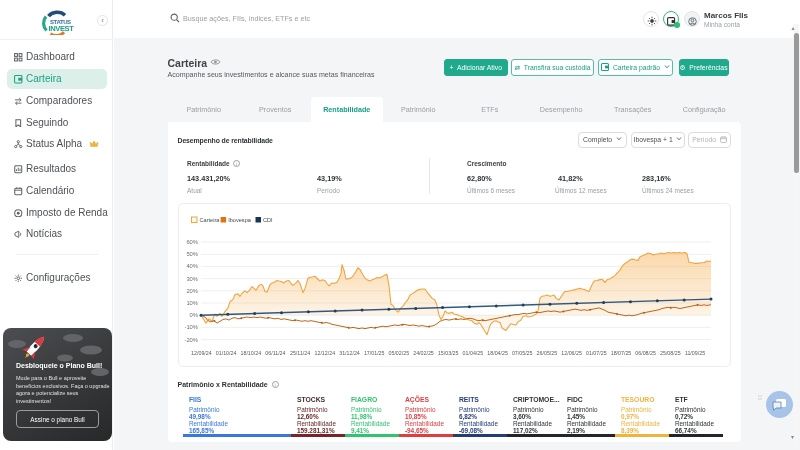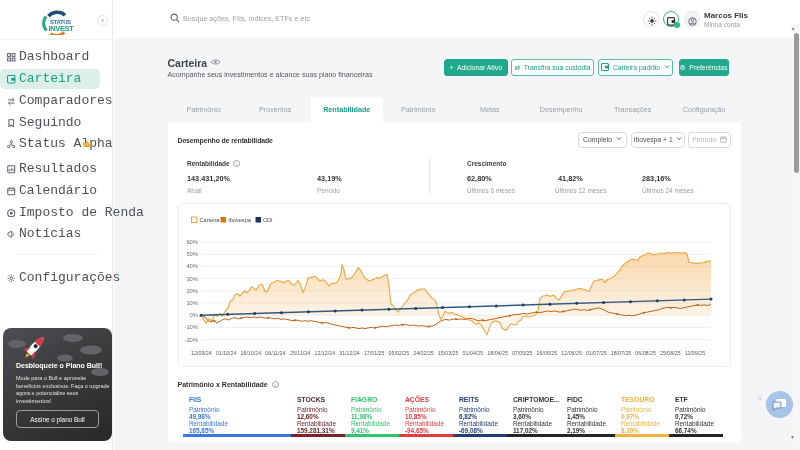--- a/index.html
+++ b/index.html
@@ -1,21 +1,21 @@
 <!DOCTYPE html>
 <html><head><meta charset="utf-8">
 <style>
 *{margin:0;padding:0;box-sizing:border-box;}
 html,body{width:800px;height:450px;overflow:hidden;}
 body{font-family:"Liberation Sans",sans-serif;background:#fff;position:relative;color:#40454a;}
 .abs{position:absolute;}
 
 #sidebar{position:absolute;left:0;top:0;width:113px;height:450px;background:#fff;border-right:1px solid #ececec;z-index:5;}
 #sbdiv{position:absolute;left:0;top:39px;width:113px;border-top:1px solid #f0f0f0;}
-.mitem{position:absolute;left:0;width:100px;height:20px;line-height:20px;font-size:13px;color:#4c5157;white-space:nowrap;font-family:Liberation Mono, monospace;}
+.mitem{position:absolute;left:7px;width:100px;height:20px;line-height:20px;font-size:10px;color:#4c5157;white-space:nowrap;}
 .mitem .mi{display:inline-block;width:8.5px;height:8.5px;vertical-align:-1.5px;margin-left:7px;margin-right:3.5px;}
 .mitem.act{background:#ddefe9;border-radius:5px;color:#1ba184;}
 #collapse{position:absolute;left:97px;top:15px;width:11px;height:11px;border-radius:50%;background:#fff;border:1px solid #e3e3e3;color:#777;font-size:8px;text-align:center;line-height:9.5px;}
 
 #promo{position:absolute;left:3px;top:328px;width:109px;height:113px;border-radius:8px;background:linear-gradient(150deg,#4d4e51 0%,#3a3b3d 45%,#272829 100%);overflow:hidden;color:#fff;}
 #promo .ttl{position:absolute;left:13px;top:34px;font-size:7px;font-weight:bold;}
 #promo .bdy{position:absolute;left:13px;top:47px;width:97px;font-size:5.5px;line-height:1.37;color:#e2e2e2;}
 #promo .btn{position:absolute;left:13px;top:82px;width:83px;height:18px;border:1px solid #9b9c9e;border-radius:4px;font-size:6.4px;color:#fff;text-align:center;line-height:17px;}
 
 #header{position:absolute;left:114px;top:0;right:0;height:38px;background:#fff;}
@@ -96,36 +96,36 @@
   </div>
   <div id="uname">Marcos FIIs</div>
   <div id="usub">Minha conta</div>
 </div>
 
 <div id="main">
   <div id="pgtitle">Carteira <svg width="11" height="8" viewBox="0 0 12 8" style="vertical-align:1px">
         <path d="M1 4 C3 1 9 1 11 4 C9 7 3 7 1 4Z" fill="none" stroke="#8a9096" stroke-width="1"></path>
         <circle cx="6" cy="4" r="1.4" fill="#8a9096"></circle>
       </svg></div>
-  <div id="pgsub">Acompanhe seus investimentos e alcance suas plano financeiras</div>
+  <div id="pgsub">Acompanhe seus investimentos e alcance suas metas financeiras</div>
   <div class="gbtn fill" style="left:329.5px;width:64.5px;">+&nbsp; Adicionar Ativo</div>
   <div class="gbtn line" style="left:397px;width:83px;">⇄&nbsp; Transfira sua custódia</div>
   <div class="gbtn line" style="left:484px;width:75px;"><svg width="8" height="8" viewBox="0 0 9 9" style="vertical-align:-1px">
         <rect x="0.6" y="0.6" width="7.8" height="7.8" rx="1.2" fill="none" stroke="#1ba184" stroke-width="1.2"></rect>
         <rect x="4.5" y="3" width="4" height="3" fill="#1ba184"></rect>
       </svg>&nbsp; Carteira padrão &nbsp;<svg width="6" height="4" viewBox="0 0 6 4" style="vertical-align:1px">
         <path d="M1 0.5 L3 2.8 L5 0.5" fill="none" stroke="#1ba184" stroke-width="1"></path>
       </svg></div>
   <div class="gbtn fill" style="left:564.5px;width:50px;">⚙&nbsp; Preferências</div>
   <div id="tabs">
     <div class="tab" style="left:0">Patrimônio</div>
     <div class="tab" style="left:71.5px">Proventos</div>
     <div class="tab act" style="left:143px">Rentabilidade</div>
     <div class="tab" style="left:214.5px">Patrimônio</div>
-    <div class="tab" style="left:286px">Metas</div>
+    <div class="tab" style="left:286px">ETFs</div>
     <div class="tab" style="left:357.5px">Desempenho</div>
     <div class="tab" style="left:429px">Transações</div>
     <div class="tab" style="left:500.5px">Configuração</div>
   </div>
   <div id="card">
     <div id="cardh">Desempenho de rentabilidade</div>
     <div class="drop" style="left:410px;width:49px;">Completo &nbsp;<svg width="6" height="4" viewBox="0 0 6 4" style="vertical-align:1px">
           <path d="M1 0.5 L3 2.8 L5 0.5" fill="none" stroke="#6a6f75" stroke-width="1"></path>
         </svg></div>
     <div class="drop" style="left:463px;width:54px;">Ibovespa + 1 &nbsp;<svg width="6" height="4" viewBox="0 0 6 4" style="vertical-align:1px">

